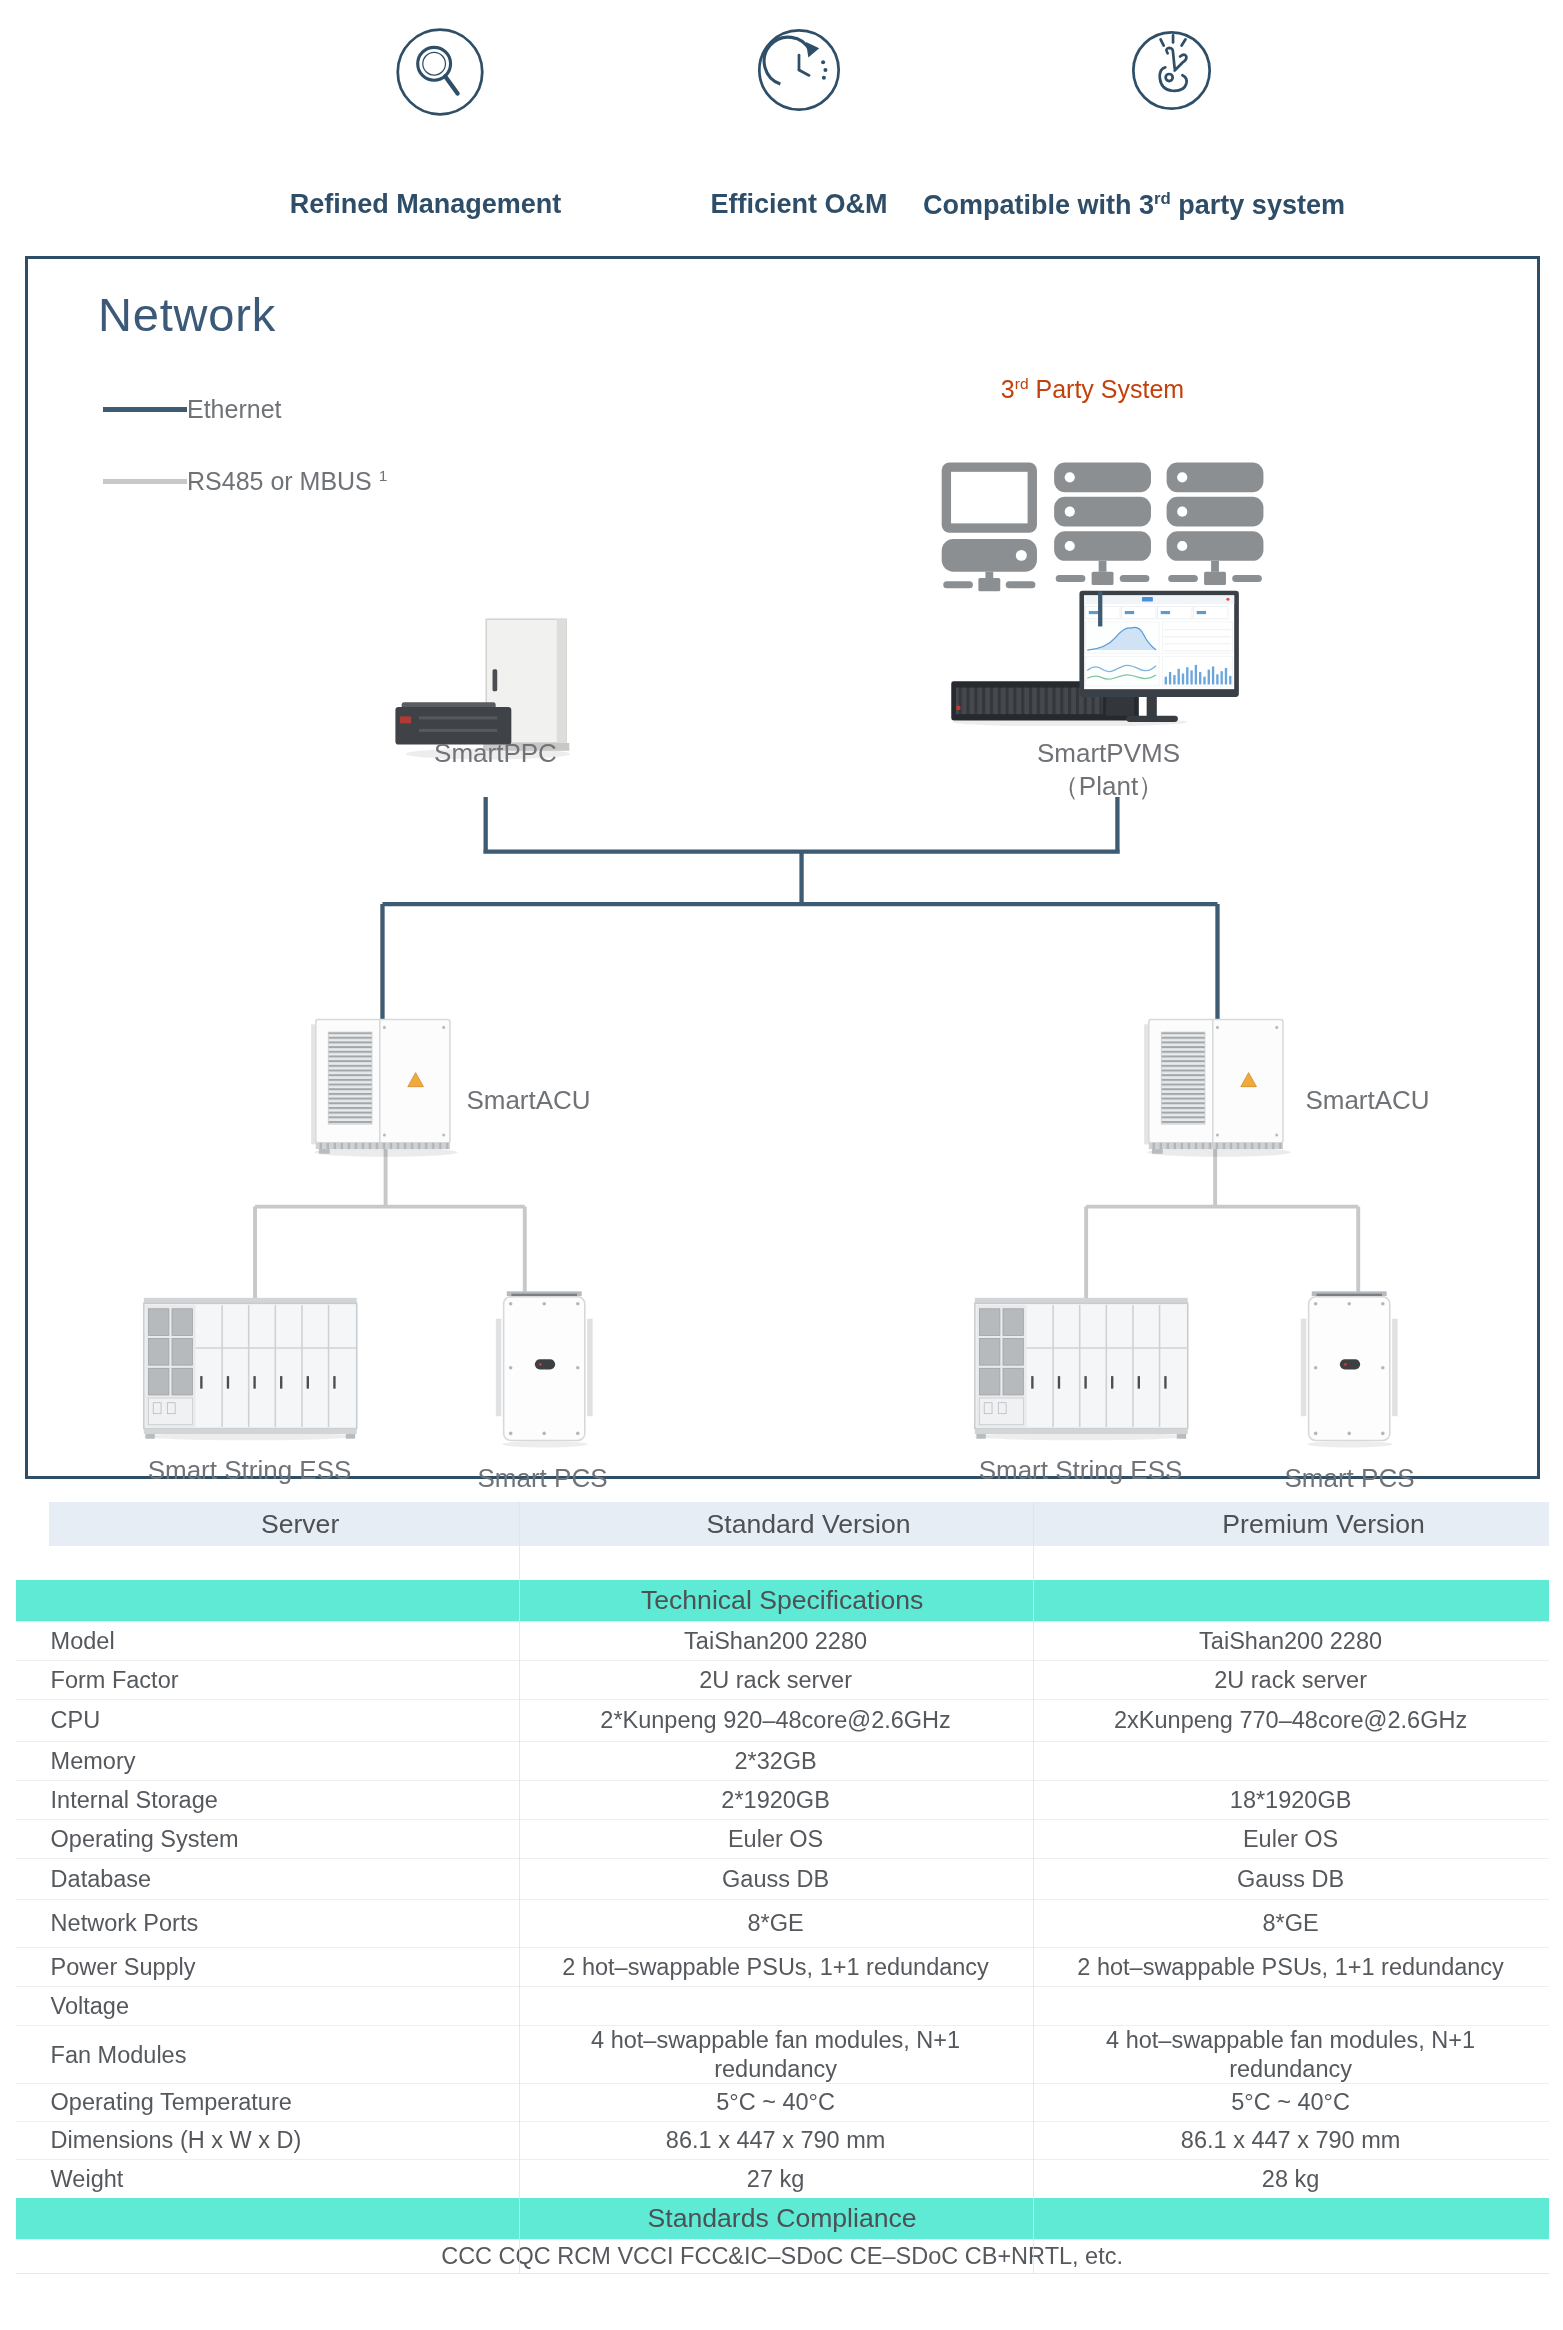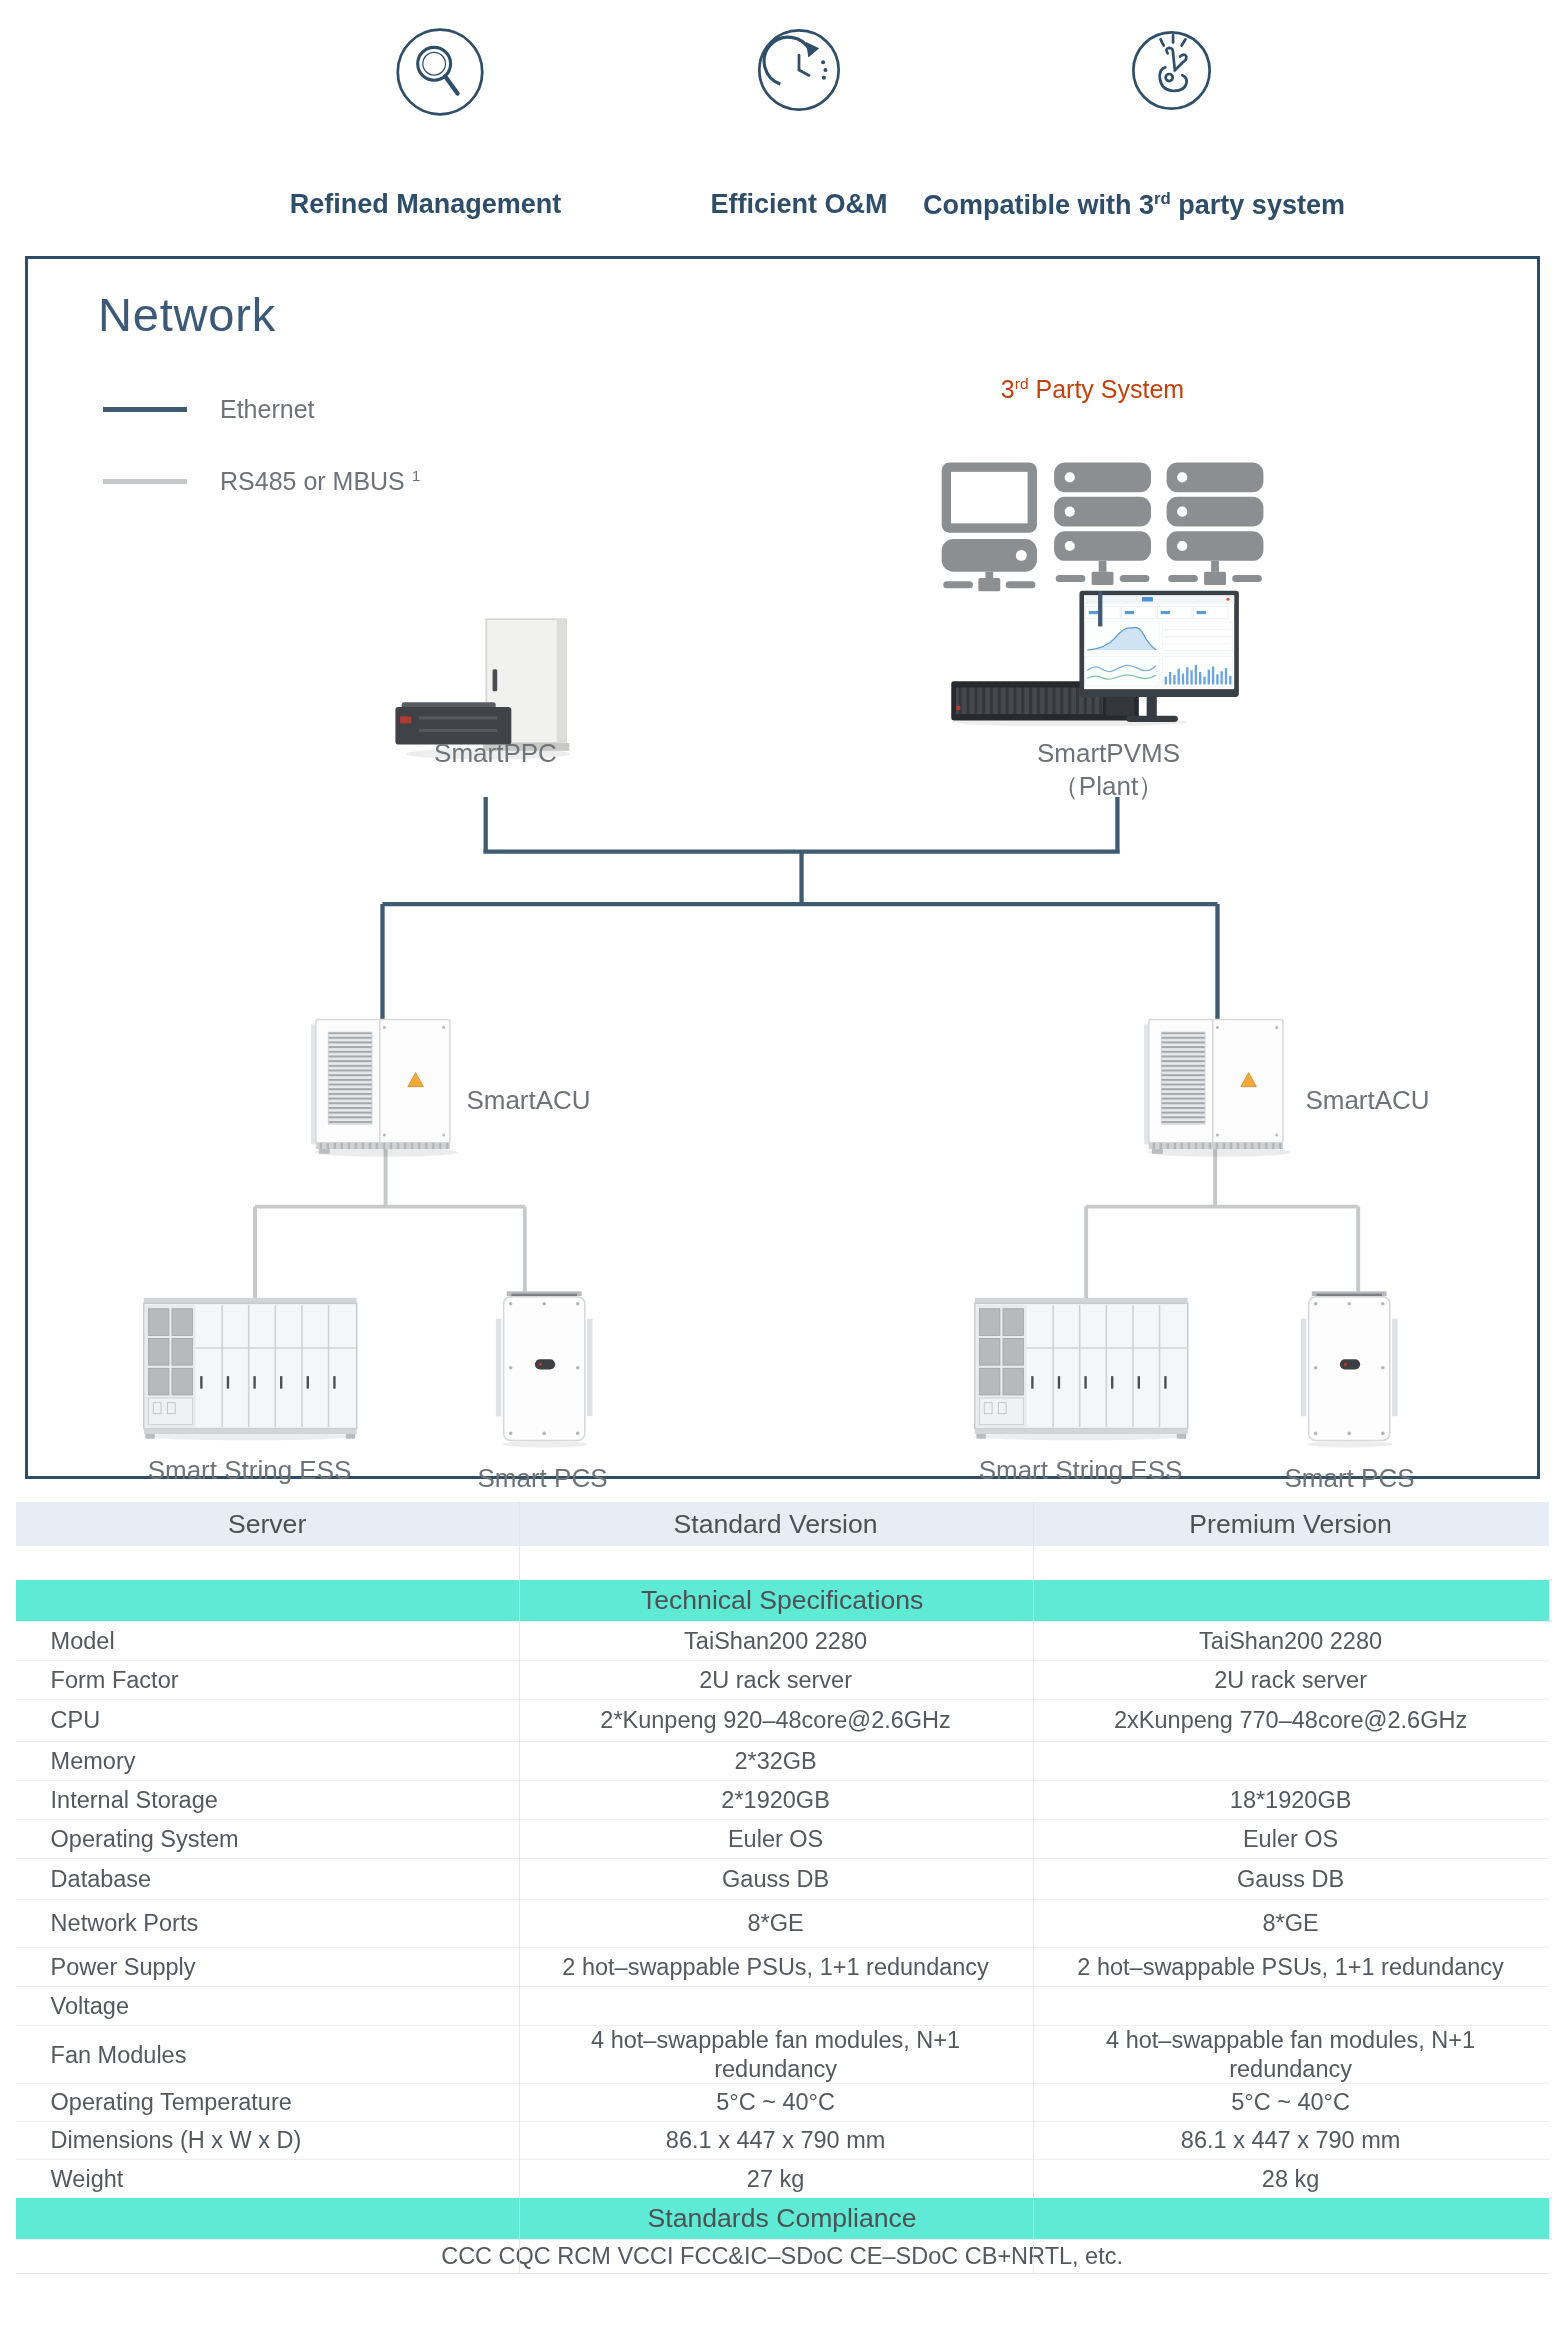--- a/index.html
+++ b/index.html
@@ -9,32 +9,32 @@
   .abs { position:absolute; }
 
   
   .feature-label { position:absolute; font-size:27px; font-weight:bold; color:#2e4d68; text-align:center; }
   .feature-label sup, .suptxt { font-size:0.62em; vertical-align:super; }
 
   
   .netbox { position:absolute; left:25px; top:256px; width:1515px; height:1223px;
             border:3.9px solid #2e4d66; background:#fff; }
   .net-title { position:absolute; left:70px; top:28px; font-size:47px; color:#3c5a77; letter-spacing:0.8px; }
-  .leg-row { position:absolute; display:flex; align-items:center; gap:33px; }
+  .leg-row { position:absolute; display:flex; align-items:center; }
   .leg-line { width:84px; height:5.5px; }
   .leg-eth { background:#3e5b72; }
   .leg-rs { background:#c6c8ca; }
   .leg-text { font-size:25px; color:#6f7377; }
   .tp-label { position:absolute; left:908px; top:116px; width:313px; text-align:center;
               font-size:25px; color:#c2410c; }
   .devlabel { position:absolute; width:235px; text-align:center; font-size:26px; color:#6f7377; }
 
   
   .spec { position:absolute; left:15.6px; top:1502px; width:1533px; border-bottom:1.6px solid #e6e8ea; }
-  .thead { height:44px; background:#e7edf5; display:grid; grid-template-columns:503px 514px 516px; }
+  .thead { height:44px; background:#e7edf5; display:grid; grid-template-columns:503px 514px 516px;margin-left:33px; }
   .thead div { display:flex; align-items:center; justify-content:center;
                font-size:26.6px; color:#4d5154; }
   .tgap { height:34px; background:#fff; }
   .tband { height:41px; background:#5eead4; display:flex; align-items:center; justify-content:center;
            font-size:26.6px; color:#4d5154; }
   .trow { display:grid; grid-template-columns:503px 514px 516px; border-top:1.6px solid #eceeef; }
   .trow:first-of-type { border-top:none; }
   .tl { display:flex; align-items:center; padding-left:35px; font-size:23.5px; color:#55595d; }
   .tc { display:flex; align-items:center; justify-content:center; text-align:center;
         font-size:23.5px; color:#55595d; line-height:29px; }

